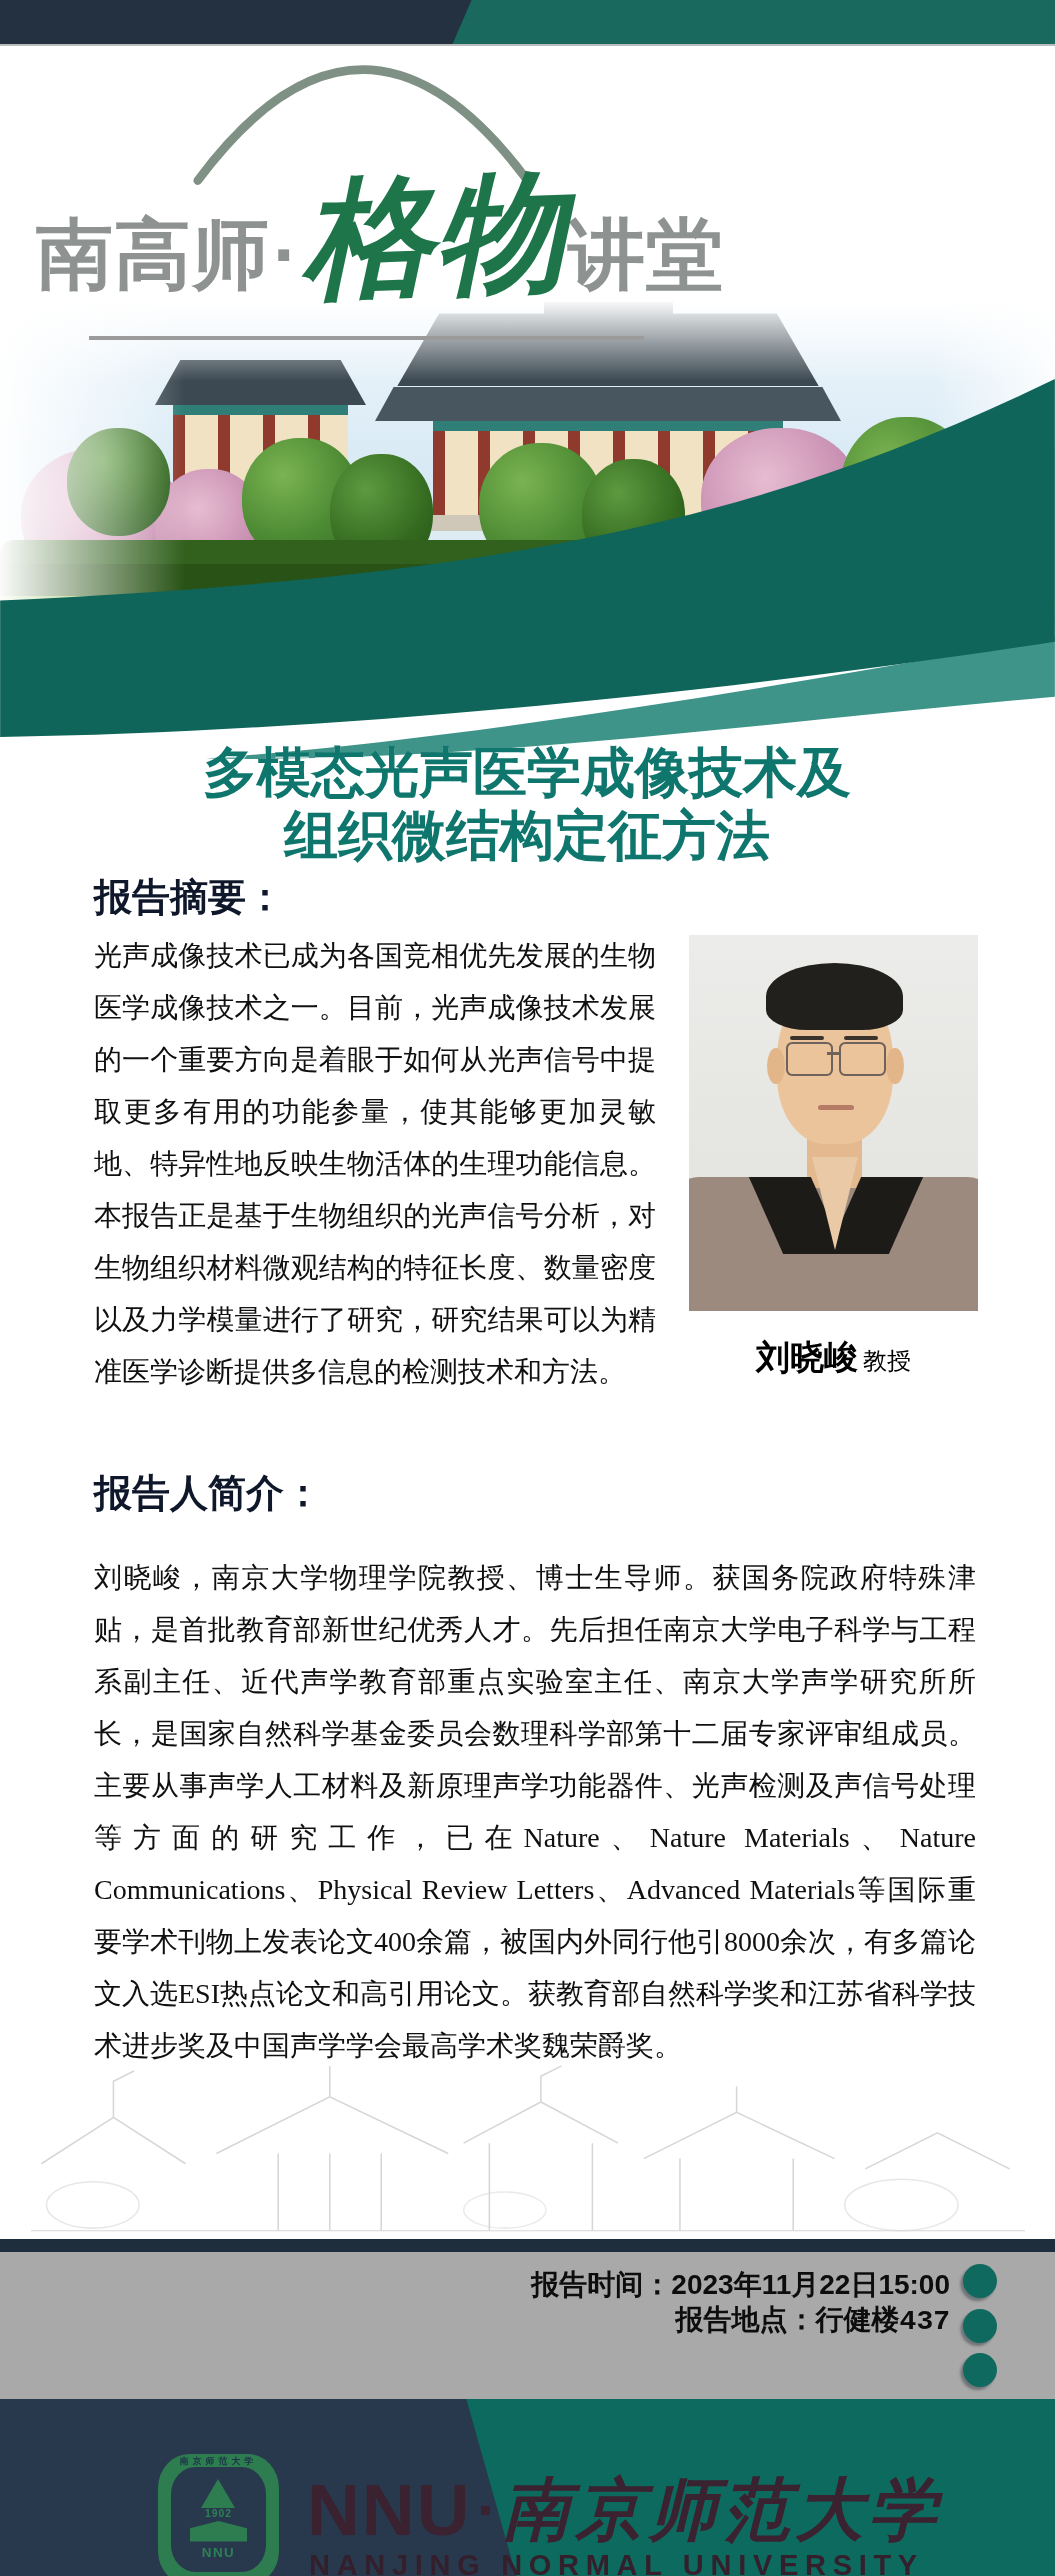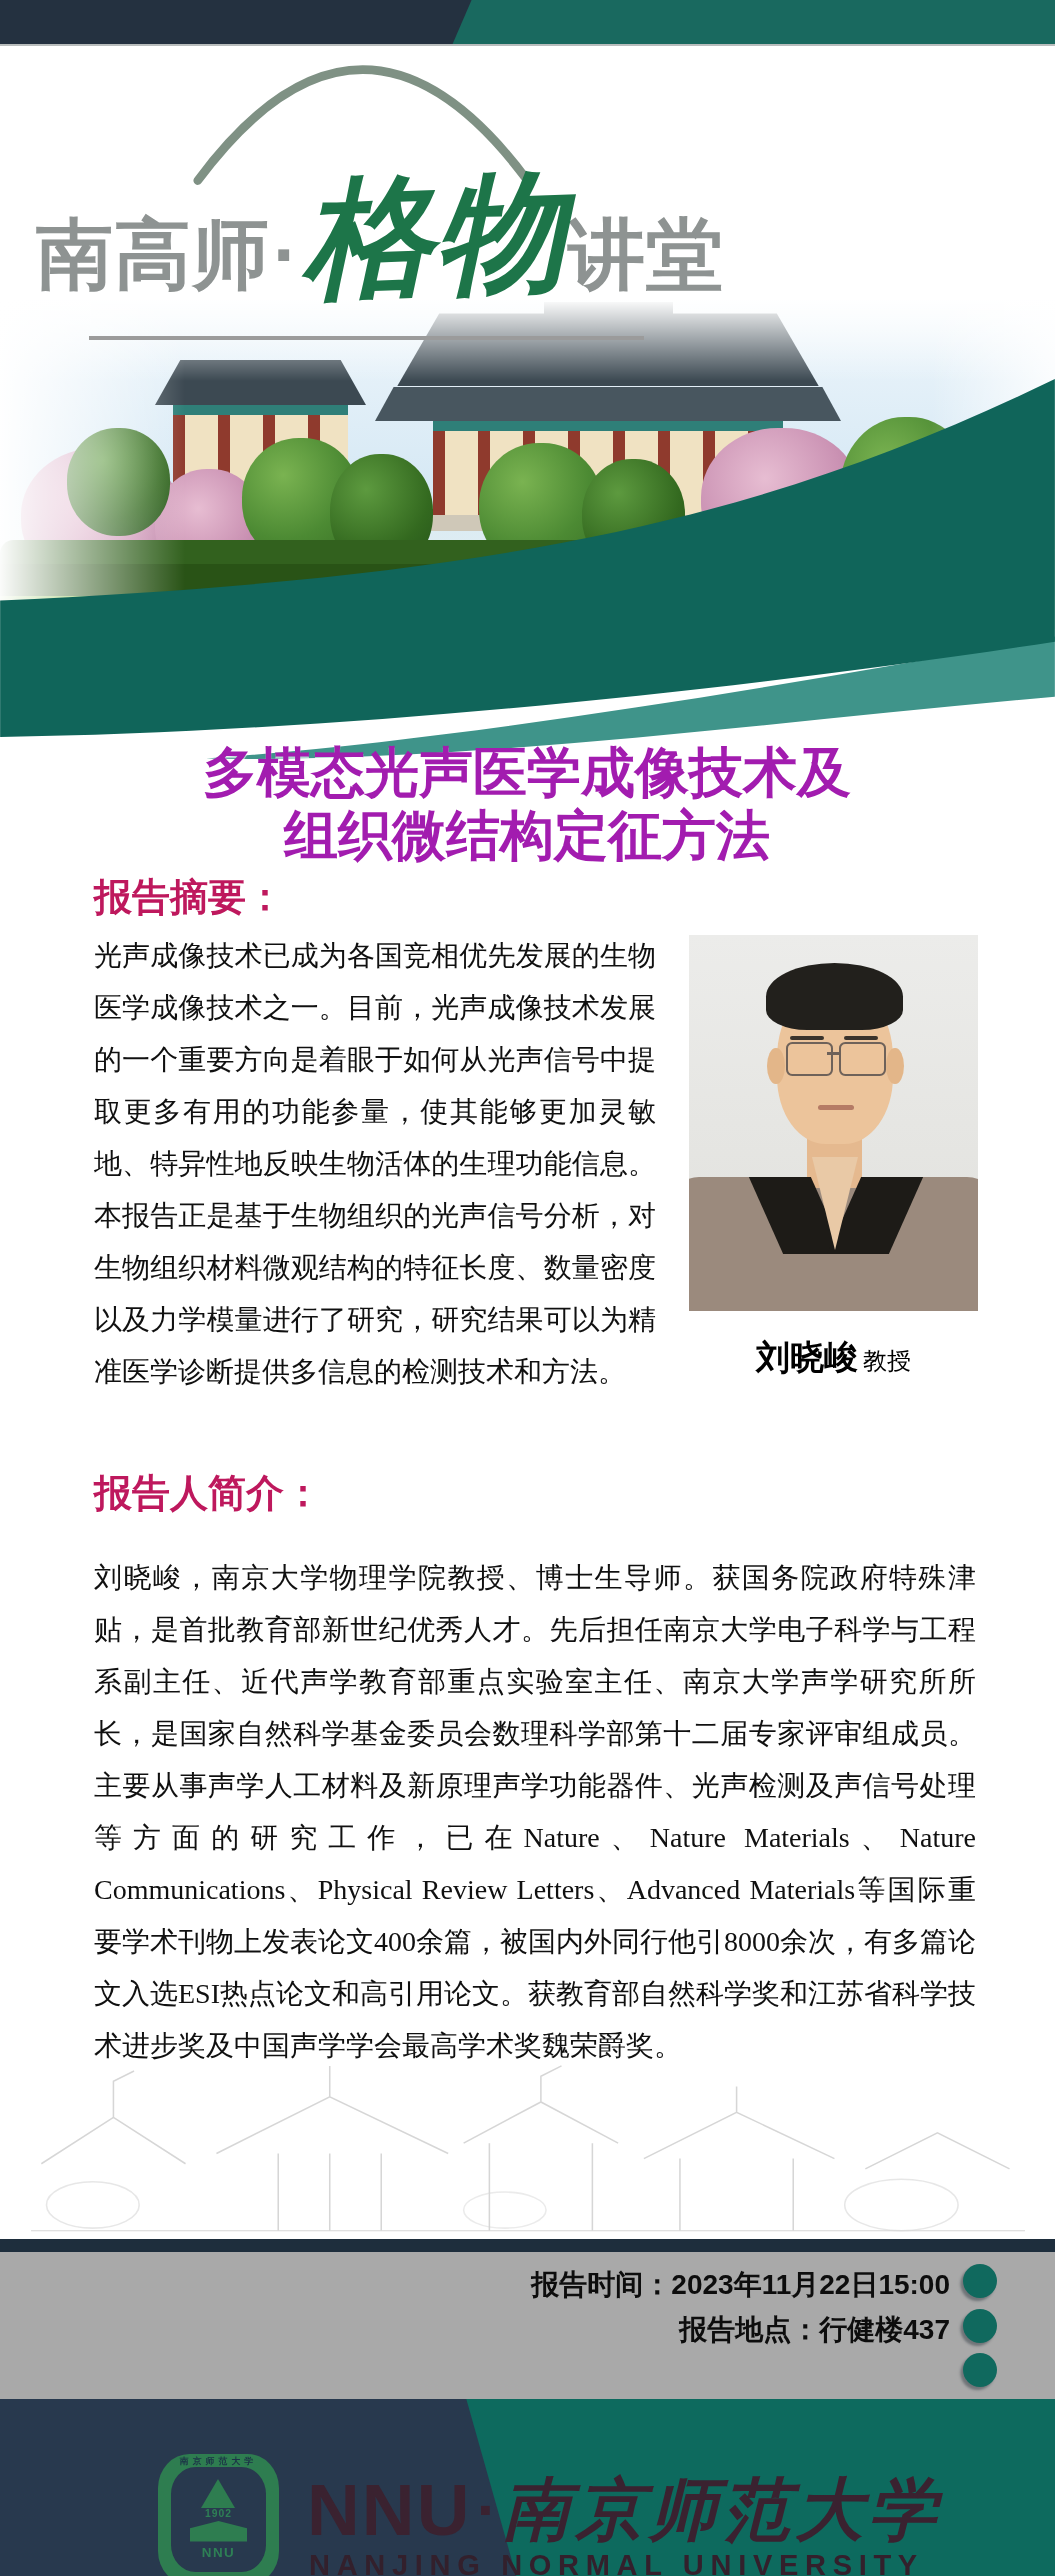--- a/index.html
+++ b/index.html
@@ -50,25 +50,25 @@
   .logo-gray{font-size:77px;font-weight:900;color:#8e9392;letter-spacing:1px;vertical-align:top;line-height:88px;}
   .logo-dot{display:inline-block;font-size:77px;font-weight:900;color:#8e9392;vertical-align:top;line-height:88px;margin:0 3.1px;}
   .logo-green{display:inline-block;font-size:130px;font-weight:900;font-style:italic;color:#1d7549;
     line-height:130px;vertical-align:top;margin-top:-40px;transform:rotate(-2deg);letter-spacing:3.1px;}
   .logo-rule{left:89px;top:336px;width:555px;height:3.6px;background:#9b9b9b;}
   .motto{left:155px;top:355px;width:464px;font-size:61px;font-weight:700;font-style:italic;
     color:#6e8478;letter-spacing:7.2px;word-spacing:36px;white-space:nowrap;}
 
   
   .title{left:115px;top:741px;width:824px;text-align:center;
-    font-size:54px;line-height:63px;font-weight:900;color:#a21caf;
+    font-size:54px;line-height:63px;font-weight:900;color:#0f766e;
     text-shadow:0 1.5px 0 rgba(255,255,255,.6);}
 
   
-  .sec-h{font-size:38px;font-weight:900;color:#be185d;}
+  .sec-h{font-size:38px;font-weight:900;color:#0f172a;}
   .h-abs{left:94px;top:872px;}
   .h-bio{left:94px;top:1468px;}
 
   
   .abstract{left:94px;top:930px;width:562px;font-size:28px;line-height:52px;
     text-align:justify;color:#101010;font-family:Liberation Serif, serif;}
   
   .photo{left:689px;top:935px;width:289px;height:376px;overflow:hidden;background:#e9e9e6;
     box-shadow:0 0 0 0.5px #d7d7d4 inset;}
   .photo .bgwall{position:absolute;inset:0;background:linear-gradient(#ececea,#e0e0dc);}
@@ -97,21 +97,21 @@
     text-align:justify;color:#101010;font-family:Liberation Serif, serif;}
 
   
   .sketch{left:0;top:2035px;width:1055px;height:206px;opacity:.55;}
 
   
   .divider{left:0;top:2239px;width:1055px;height:13.4px;background:#1e2e3d;}
   .graybar{left:0;top:2252px;width:1055px;height:147px;background:#a9a9a9;}
   .info-row{position:absolute;right:105px;width:876px;text-align:right;
     font-size:28px;font-weight:700;color:#0d0d0d;white-space:nowrap;}
-  .r1{top:14.4px;} .r2{top:59px;} .r3{top:103px;}
+  .r1{top:14.4px;} .r2{top:49px;font-family:Liberation Mono, monospace;} .r3{top:103px;}
   .dot-teal{position:absolute;right:58px;width:34px;height:34px;border-radius:50%;
     background:#10695e;box-shadow:-2.6px 3.1px 2.6px rgba(40,50,60,.45);}
   .d1{top:12.4px;} .d2{top:57px;} .d3{top:101px;}
 
   
   .brandband{left:0;top:2399px;width:1055px;height:239px;background:#0d6a5e;}
   .brandband .navy{position:absolute;inset:0;background:#28394e;
     clip-path:polygon(0 0,44.2% 0,50.6% 100%,0 100%);}
   .seal{left:158px;top:2454px;width:121px;height:131px;border-radius:26%;
     background:#2e7d50;overflow:hidden;}

